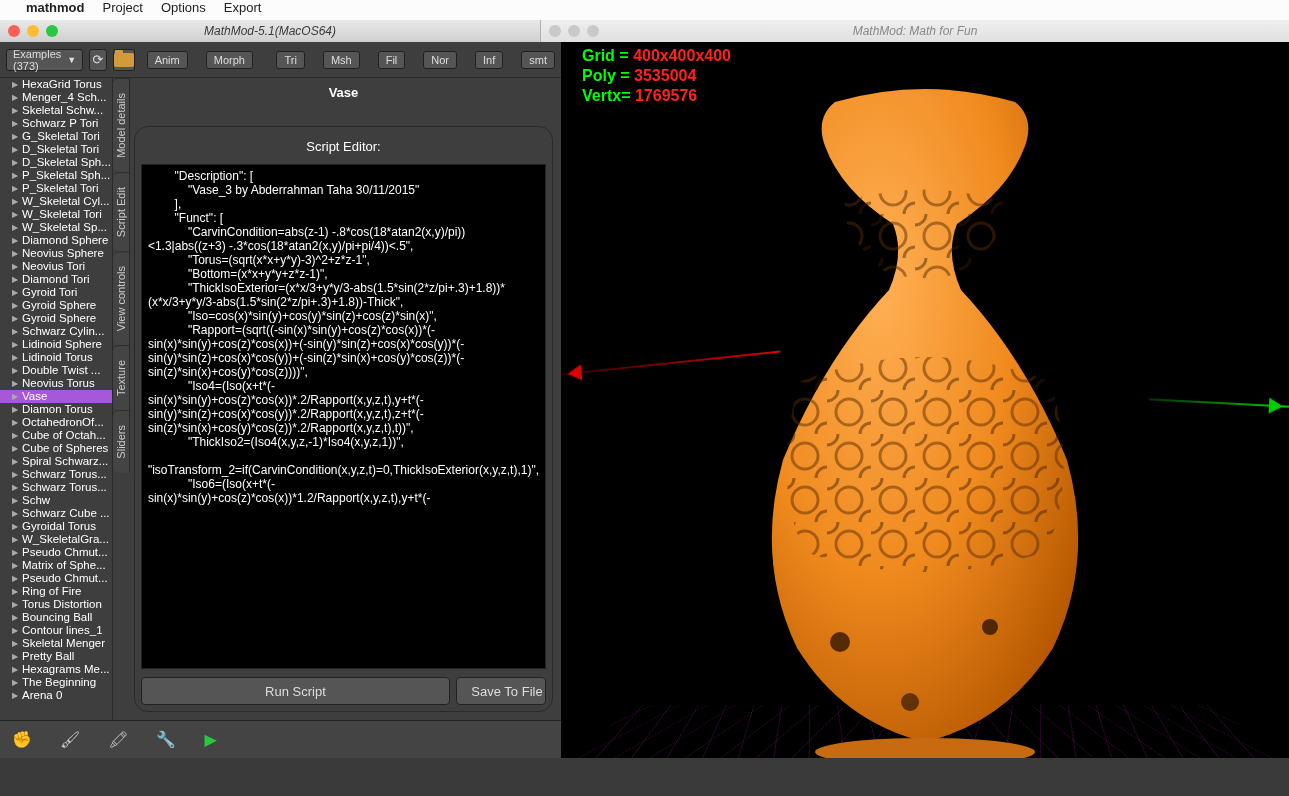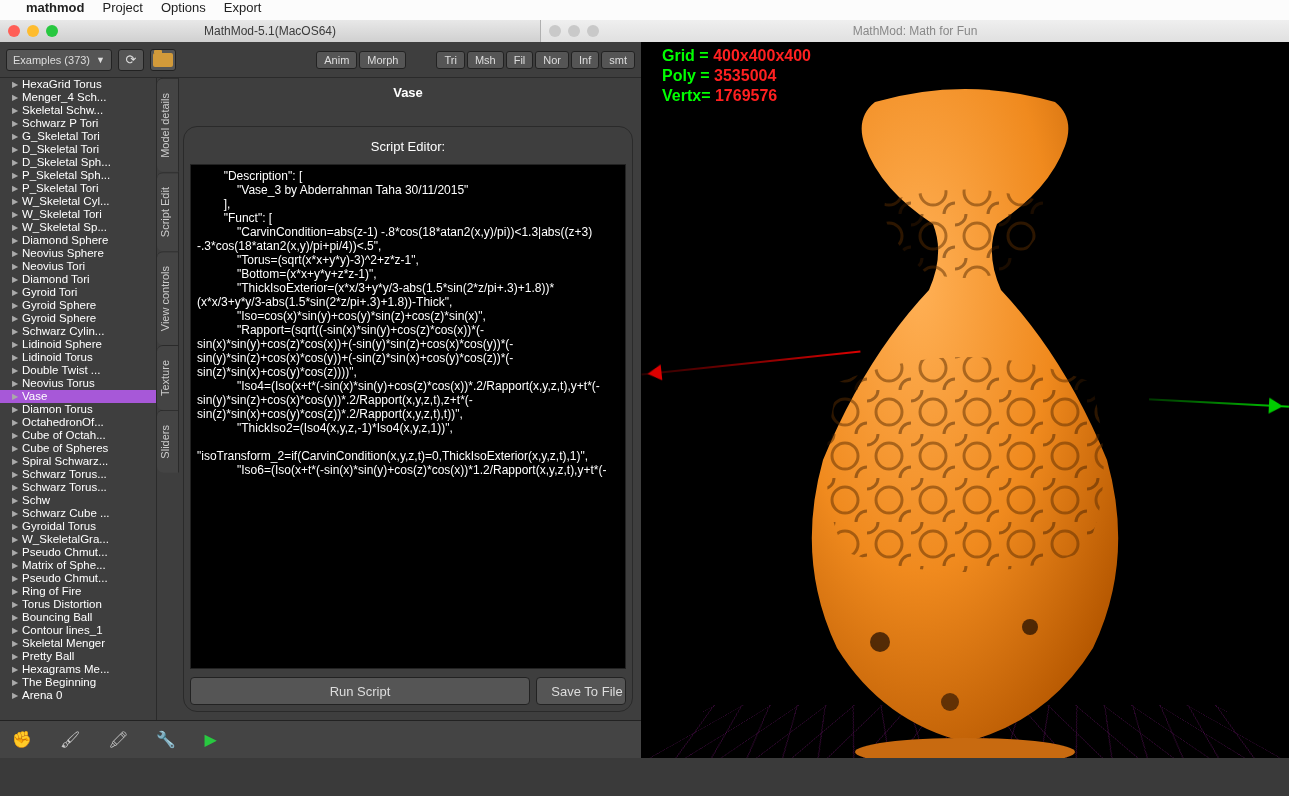--- a/index.html
+++ b/index.html
@@ -5,42 +5,42 @@
 * { margin: 0; padding: 0; box-sizing: border-box; font-family: -apple-system, "Lucida Grande", Arial, sans-serif; }
 body { background: #3a3a3a; color: #ddd; font-size: 12px; overflow: hidden; width: 1289px; height: 796px; }
 
 
 .mac-menu { height: 20px; background: #fcfcfc; color: #222; display: flex; align-items: flex-start; padding: 0 8px; gap: 18px; font-size: 13px; }
 .mac-menu .apple { font-size: 13px; }
 .mac-menu .appname { font-weight: bold; }
 
 
 .titlebars { display: flex; height: 22px; background: #d8d8d8; }
-.titlebar { display: flex; align-items: center; padding: 0 8px; font-size: 12px; color: #3a3a3a; position: relative; }
+.titlebar { display: flex; align-items: center; padding: 0 8px; font-size: 12px; color: #3a3a3a; position: relative; font-style: italic; }
 .titlebar.left { width: 541px; border-right: 1px solid #b0b0b0; background: linear-gradient(#e8e8e8,#d0d0d0); }
 .titlebar.right { flex: 1; background: linear-gradient(#efefef,#e0e0e0); color: #888; }
 .tl-title { position:absolute; left:0; right:0; text-align:center; pointer-events:none; }
 .traffic { display: flex; gap: 7px; align-items: center; }
 .traffic span { width: 12px; height: 12px; border-radius: 50%; display:inline-block; }
 .tl-red { background:#ff5f57; } .tl-yel { background:#febc2e; } .tl-grn { background:#28c840; }
 .tl-dim { background:#c9c9c9; }
 
 
 .main { display: flex; height: 716px; }
-.left-pane { width: 641px; background: #3e3e3e; display: flex; flex-direction: column; }
+.left-pane { width: 561px; background: #3e3e3e; display: flex; flex-direction: column; }
 .right-pane { flex: 1; background: #000; position: relative; overflow:hidden; }
 
 
 .lt-row { height: 36px; display: flex; align-items: center; padding: 4px 6px; gap: 6px; border-bottom: 1px solid #2a2a2a; }
 .combo { display:flex; align-items:center; background:#555; border:1px solid #222; border-radius:3px; height:22px; padding:0 6px; gap:6px; font-size:11px; }
 .combo .chev { font-size:9px; }
 .iconbtn { width:26px; height:22px; background:#555; border:1px solid #222; border-radius:3px; display:flex; align-items:center; justify-content:center; font-size:13px; color:#ddd; cursor:pointer; }
 .folder { background:#d29a3a; width:20px; height:14px; border-radius:2px; position:relative; }
 .folder:before { content:""; position:absolute; top:-3px; left:1px; width:8px; height:3px; background:#d29a3a; border-radius:1px 1px 0 0; }
-.toggle-grp { display:flex; gap:2px; }
+.toggle-grp { display:flex; gap:18px; }
 .toggle-btn { background:#555; border:1px solid #222; padding:2px 7px; font-size:11px; border-radius:3px; color:#ddd; cursor:pointer; }
 
 
 .left-body { flex:1; display:flex; overflow:hidden; }
 .tree { width:157px; background:#3e3e3e; overflow-y:auto; font-size:11.5px; line-height:13px; border-right:1px solid #2a2a2a; }
 .tree-item { display:flex; align-items:center; padding:0 2px 0 22px; height:13px; color:#fff; white-space:nowrap; overflow:hidden; text-overflow:ellipsis; cursor:pointer; position:relative; }
 .tree-item:before { content:"▶"; font-size:8px; position:absolute; left:12px; color:#aaa; }
 .tree-item.sel { background:#a758d8; }
 .tree::-webkit-scrollbar { width:12px; } .tree::-webkit-scrollbar-track { background:#333; } .tree::-webkit-scrollbar-thumb { background:#666; border-radius:2px; }
 

